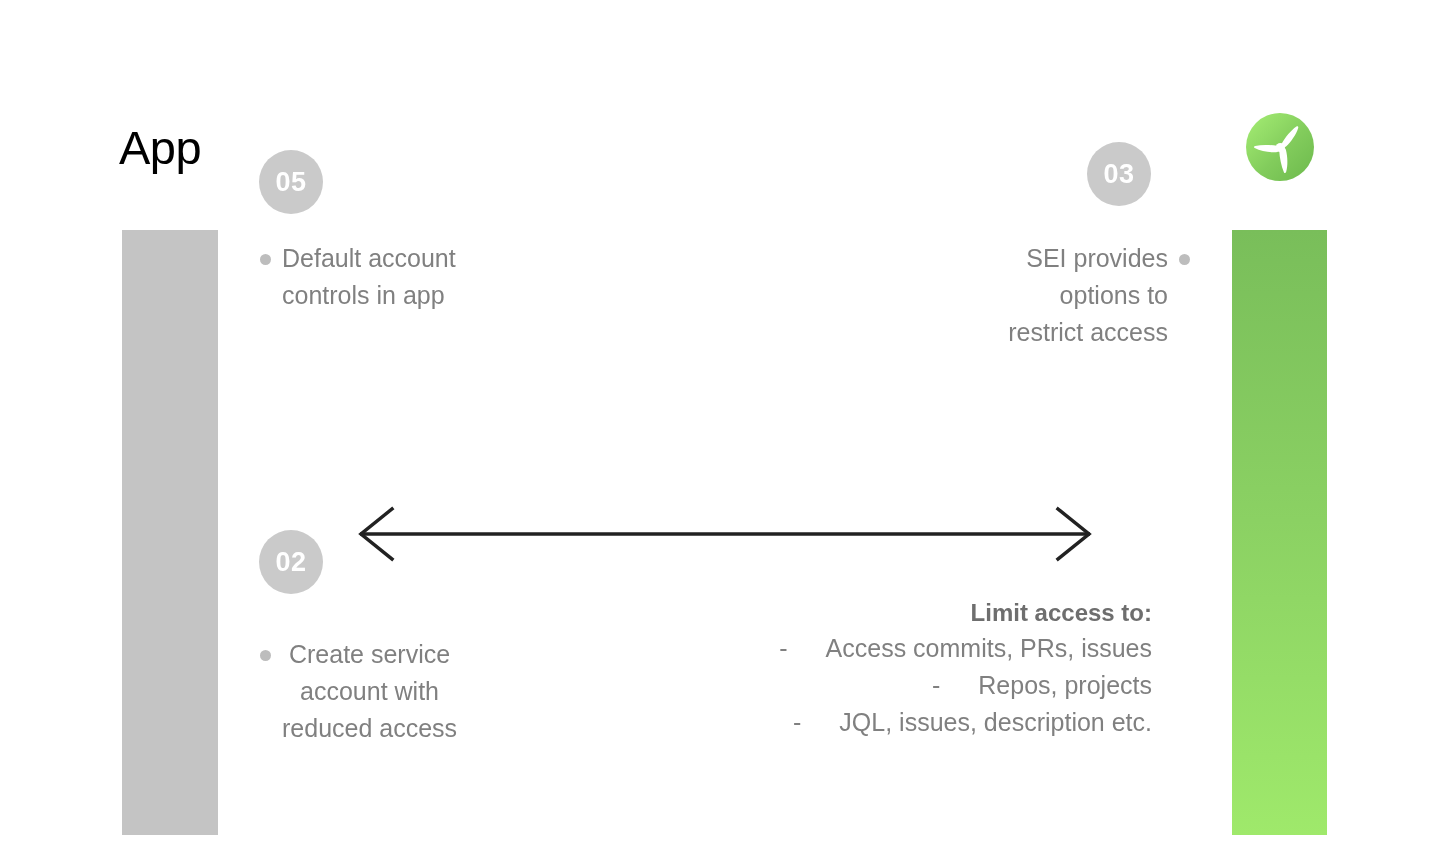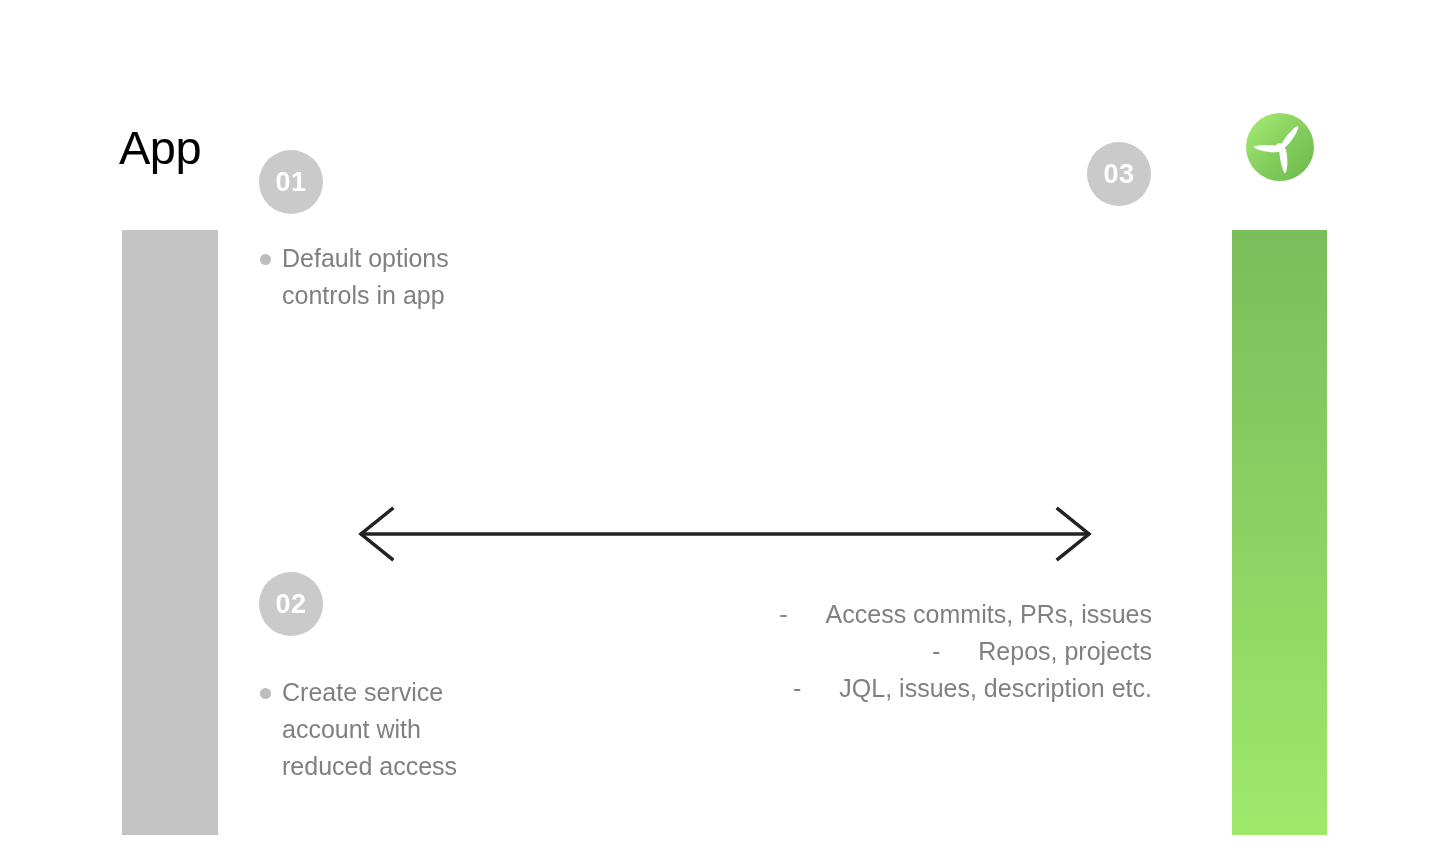--- a/index.html
+++ b/index.html
@@ -63,21 +63,21 @@
     background: #cacaca;
     color: #ffffff;
     font-size: 27px;
     font-weight: 700;
     display: flex;
     align-items: center;
     justify-content: center;
     letter-spacing: 0.5px;
   }
   .badge-01 { left: 259px; top: 150px; }
-  .badge-02 { left: 259px; top: 572px; }
+  .badge-02 { left: 259px; top: 530px; }
   .badge-03 { left: 1087px; top: 142px; }
 
   
   .step-text {
     position: absolute;
     font-size: 25px;
     line-height: 37px;
     color: #808080;
     font-weight: 400;
   }
@@ -90,21 +90,21 @@
     width: 11px;
     height: 11px;
     border-radius: 50%;
     background: #bdbdbd;
     flex: 0 0 auto;
     margin-top: 14px;
   }
   .lines { white-space: pre-line; }
 
   .step-01 { left: 260px; top: 240px; width: 300px; text-align: left; }
-  .step-02 { left: 260px; top: 674px; width: 300px; text-align: left; }
+  .step-02 { left: 260px; top: 636px; width: 300px; text-align: center; }
   .step-03 {
     left: 890px; top: 240px; width: 300px; text-align: right;
   }
   .step-03 .row { justify-content: flex-end; }
   .step-03 .dot { margin-top: 14px; }
 
   
   .arrow-wrap {
     position: absolute;
     left: 350px;
@@ -148,53 +148,62 @@
 <body>
 
 <div class="canvas">
 
   <div class="page-title">App</div>
 
   <div class="bar bar-left"></div>
 
   <div class="bar bar-right"></div>
 
-  <div class="badge badge-01">01</div>
+  <div class="badge badge-01">05</div>
 
   <div class="step-text step-01">
     <div class="row">
       <span class="dot"></span>
-      <span class="lines">Default options
+      <span class="lines">Default account
 controls in app</span>
     </div>
   </div>
 
   <div class="badge badge-02">02</div>
 
   <div class="step-text step-02">
     <div class="row">
       <span class="dot"></span>
       <span class="lines">Create service
 account with
 reduced access</span>
     </div>
   </div>
 
   <div class="badge badge-03">03</div>
 
+  <div class="step-text step-03">
+    <div class="row">
+      <span class="lines">SEI provides
+options to
+restrict access</span>
+      <span class="dot"></span>
+    </div>
+  </div>
 
   <div class="arrow-wrap">
     <svg width="750" height="58" viewBox="0 0 750 58" fill="none" xmlns="http://www.w3.org/2000/svg">
       <line x1="10" y1="29" x2="740" y2="29" stroke="#222222" stroke-width="3.5"></line>
       <polyline points="42,4 11,29 42,54" fill="none" stroke="#222222" stroke-width="3.5" stroke-linecap="square" stroke-linejoin="miter"></polyline>
       <polyline points="708,4 739,29 708,54" fill="none" stroke="#222222" stroke-width="3.5" stroke-linecap="square" stroke-linejoin="miter"></polyline>
     </svg>
   </div>
 
   <div class="limit-block">
+    <div class="limit-title">Limit access to:</div>
     <div class="limit-item">
       <span class="dash">-</span><span>Access commits, PRs, issues</span>
     </div>
     <div class="limit-item">
       <span class="dash">-</span><span>Repos, projects</span>
     </div>
     <div class="limit-item">
       <span class="dash">-</span><span>JQL, issues, description etc.</span>
     </div>
   </div>

